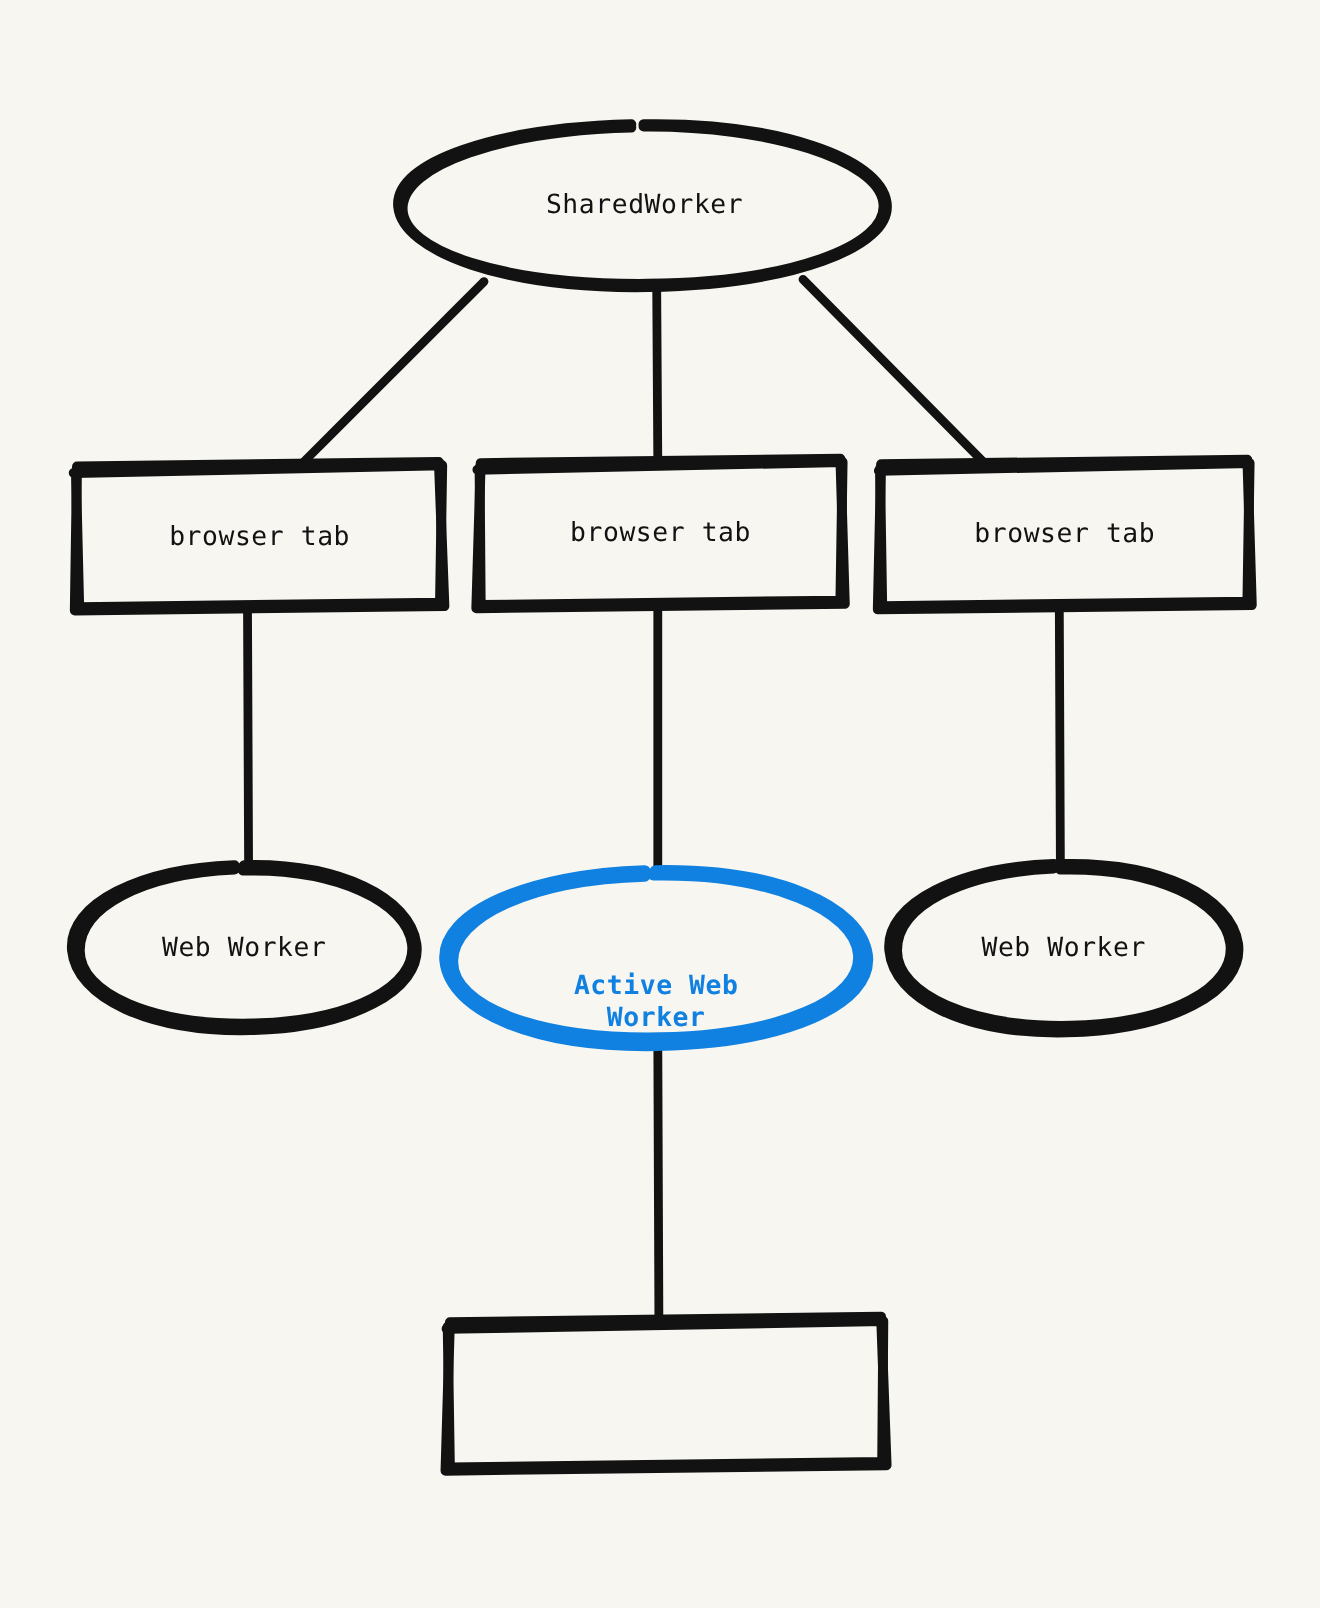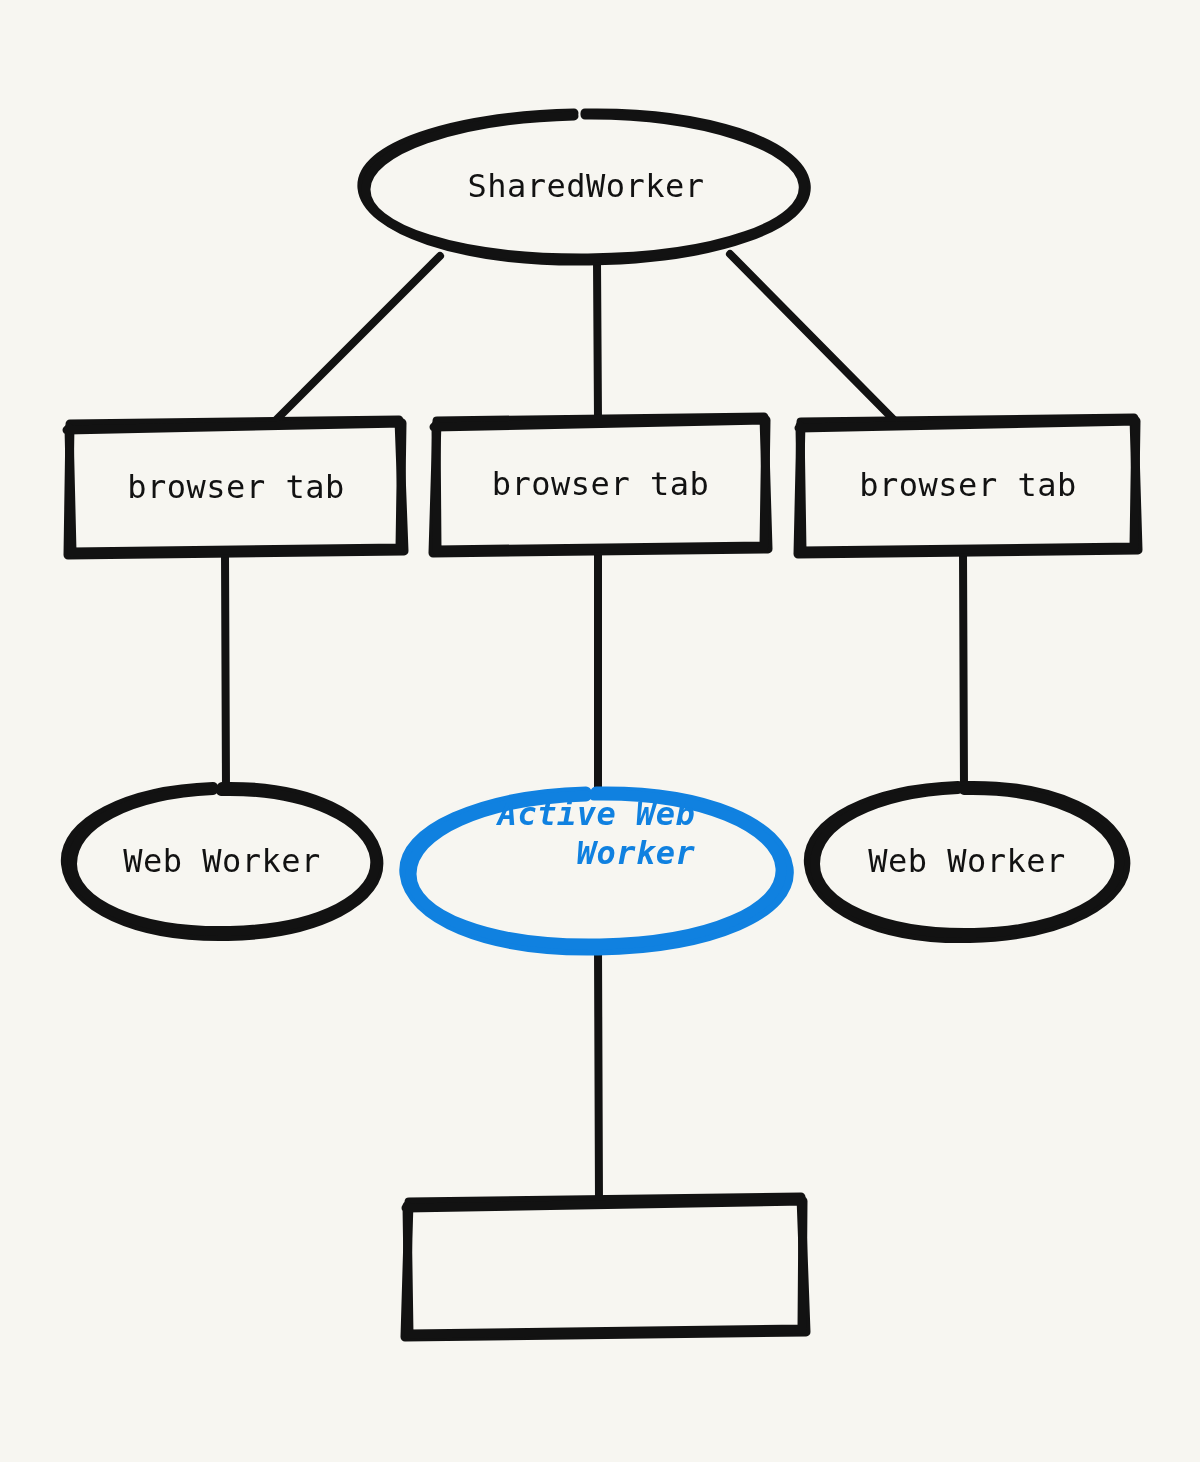--- a/index.html
+++ b/index.html
@@ -25,24 +25,24 @@
     left: 0;
     width: 1200px;
     height: 1462px;
     display: block;
   }
   .node-label {
     position: absolute;
     display: flex;
     align-items: center;
     justify-content: center;
-    text-align: right;
+    text-align: center;
     font-family: "DejaVu Sans Mono", "Liberation Mono", monospace;
     color: #121212;
-    font-size: 32px;
+    font-size: 24px;
     line-height: 1.22;
     letter-spacing: 0.5px;
     white-space: pre-line;
     pointer-events: none;
   }
   .node-label.accent {
     color: #1081e0;
     font-weight: bold;
   }
 </style>
@@ -147,19 +147,19 @@
   <div class="node-label" style="left:362px; top:113px; width:448px; height:148px;">SharedWorker</div>
 
   <div class="node-label" style="left:68px; top:420px; width:336px; height:135px;">browser tab</div>
 
   <div class="node-label" style="left:433px; top:417px; width:335px; height:136px;">browser tab</div>
 
   <div class="node-label" style="left:798px; top:418px; width:340px; height:136px;">browser tab</div>
 
   <div class="node-label" style="left:66px; top:787px; width:312px; height:149px;">Web Worker</div>
 
-  <div class="node-label accent" style="left:405px; top:755px; width:383px; height:158px;font-style:italic;">Active Web
+  <div class="node-label accent" style="left:405px; top:832px; width:383px; height:158px;">Active Web
 Worker</div>
 
   <div class="node-label" style="left:809px; top:786px; width:316px; height:152px;">Web Worker</div>
 
 
 </div>
 
 </body></html>

